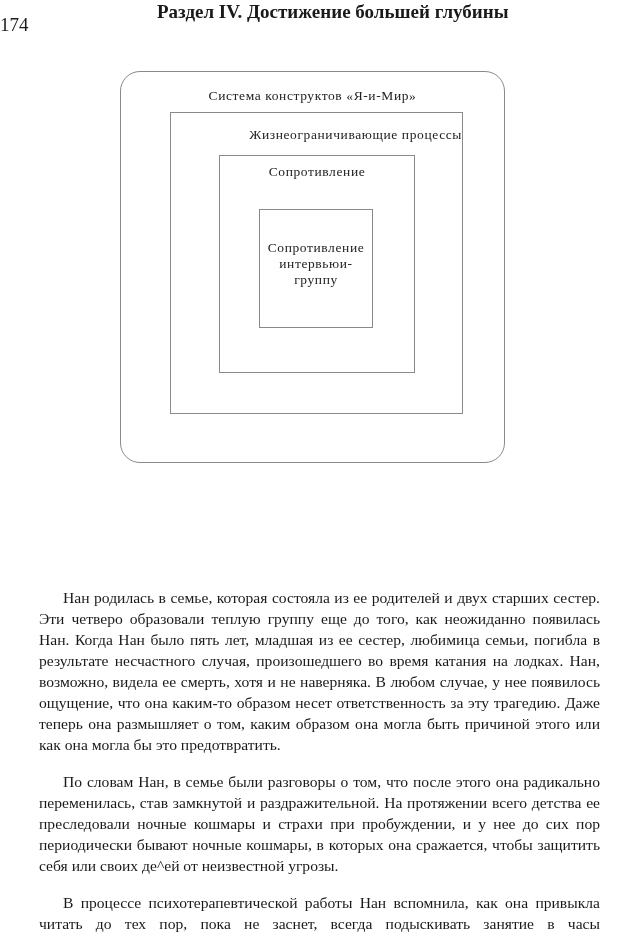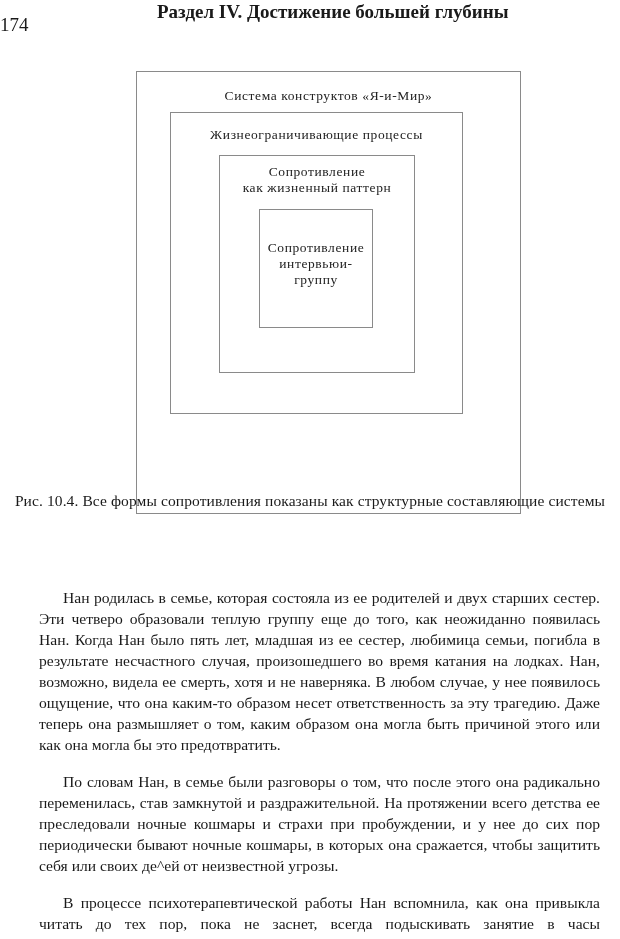--- a/index.html
+++ b/index.html
@@ -17,26 +17,26 @@
     font-size: 19px; line-height: 22px; white-space: nowrap; font-weight: bold;
   }
   .box {
     position: absolute; border: 1.5px solid #8a8a8a; box-sizing: border-box;
   }
   .box-label {
     position: absolute; left: 0; right: 0; text-align: center;
     font-size: 13.5px; line-height: 16px; letter-spacing: 0.6px;
     white-space: nowrap; color: #222;
   }
-  .b1 { left: 136px; top: 71px; width: 385px; height: 443px; }
+  .b1 { left: 120px; top: 71px; width: 385px; height: 392px; border-radius: 20px; }
   .b2 { left: 170px; top: 112px; width: 293px; height: 302px; }
   .b3 { left: 219px; top: 155px; width: 196px; height: 218px; }
   .b4 { left: 259px; top: 209px; width: 114px; height: 119px; }
   .l1 { top: 16px; }
-  .l2 { top: 14px; }
+  .l2 { top: 14px; text-align: right; }
   .l3 { top: 8px; }
   .l4 { top: 30px; line-height: 16px; }
   .caption {
     position: absolute; left: 0; width: 620px; top: 490px;
     text-align: center; font-size: 15.5px; line-height: 21px; letter-spacing: 0.1px;
   }
   .body-text {
     position: absolute; left: 23px; width: 593px; top: 571px;
     font-size: 15.6px; line-height: 21px; text-align: justify;
   }
@@ -53,33 +53,31 @@
 <div>
   <div class="box b1">
     <div class="box-label l1">Система конструктов «Я-и-Мир»</div>
   </div>
   <div class="box b2">
     <div class="box-label l2">Жизнеограничивающие процессы</div>
   </div>
   <div class="box b3">
     <div class="box-label l3">
       <div>Сопротивление</div>
-      <div>как жизненный паттерн</div>
     </div>
   </div>
   <div class="box b4">
     <div class="box-label l4">
       <div>Сопротивление</div>
       <div>интервьюи-</div>
       <div>группу</div>
     </div>
   </div>
 </div>
 
 <div class="caption">
-  <div>Рис. 10.4. Все формы сопротивления показаны как структурные составляющие системы</div>
 </div>
 
 <div class="body-text">
   <p>Нан родилась в семье, которая состояла из ее родителей и двух старших сестер. Эти четверо образовали теплую группу еще до того, как неожиданно появилась Нан. Когда Нан было пять лет, младшая из ее сестер, любимица семьи, погибла в результате несчастного случая, произошедшего во время катания на лодках. Нан, возможно, видела ее смерть, хотя и не наверняка. В любом случае, у нее появилось ощущение, что она каким-то образом несет ответственность за эту трагедию. Даже теперь она размышляет о том, каким образом она могла быть причиной этого или как она могла бы это предотвратить.</p>
   <p>По словам Нан, в семье были разговоры о том, что после этого она радикально переменилась, став замкнутой и раздражительной. На протяжении всего детства ее преследовали ночные кошмары и страхи при пробуждении, и у нее до сих пор периодически бывают ночные кошмары, в которых она сражается, чтобы защитить себя или своих де^ей от неизвестной угрозы.</p>
   <p>В процессе психотерапевтической работы Нан вспомнила, как она привыкла читать до тех пор, пока не заснет, всегда подыскивать занятие в часы бодрствования, задавать себе мыслительные задачи, когда сталкивается с вынужденным бездействием. Все эти способы предупреждения мыслей, полных тревоги, страхов и самообвинения, продолжали существовать в различных формах. Теперь ей кажется, что все они были тем, что спасло ее от сумасшествия или суицида в одинокие, перегруженные напряжением годы в старших классах.</p>
 </div>
 
 </body></html>

